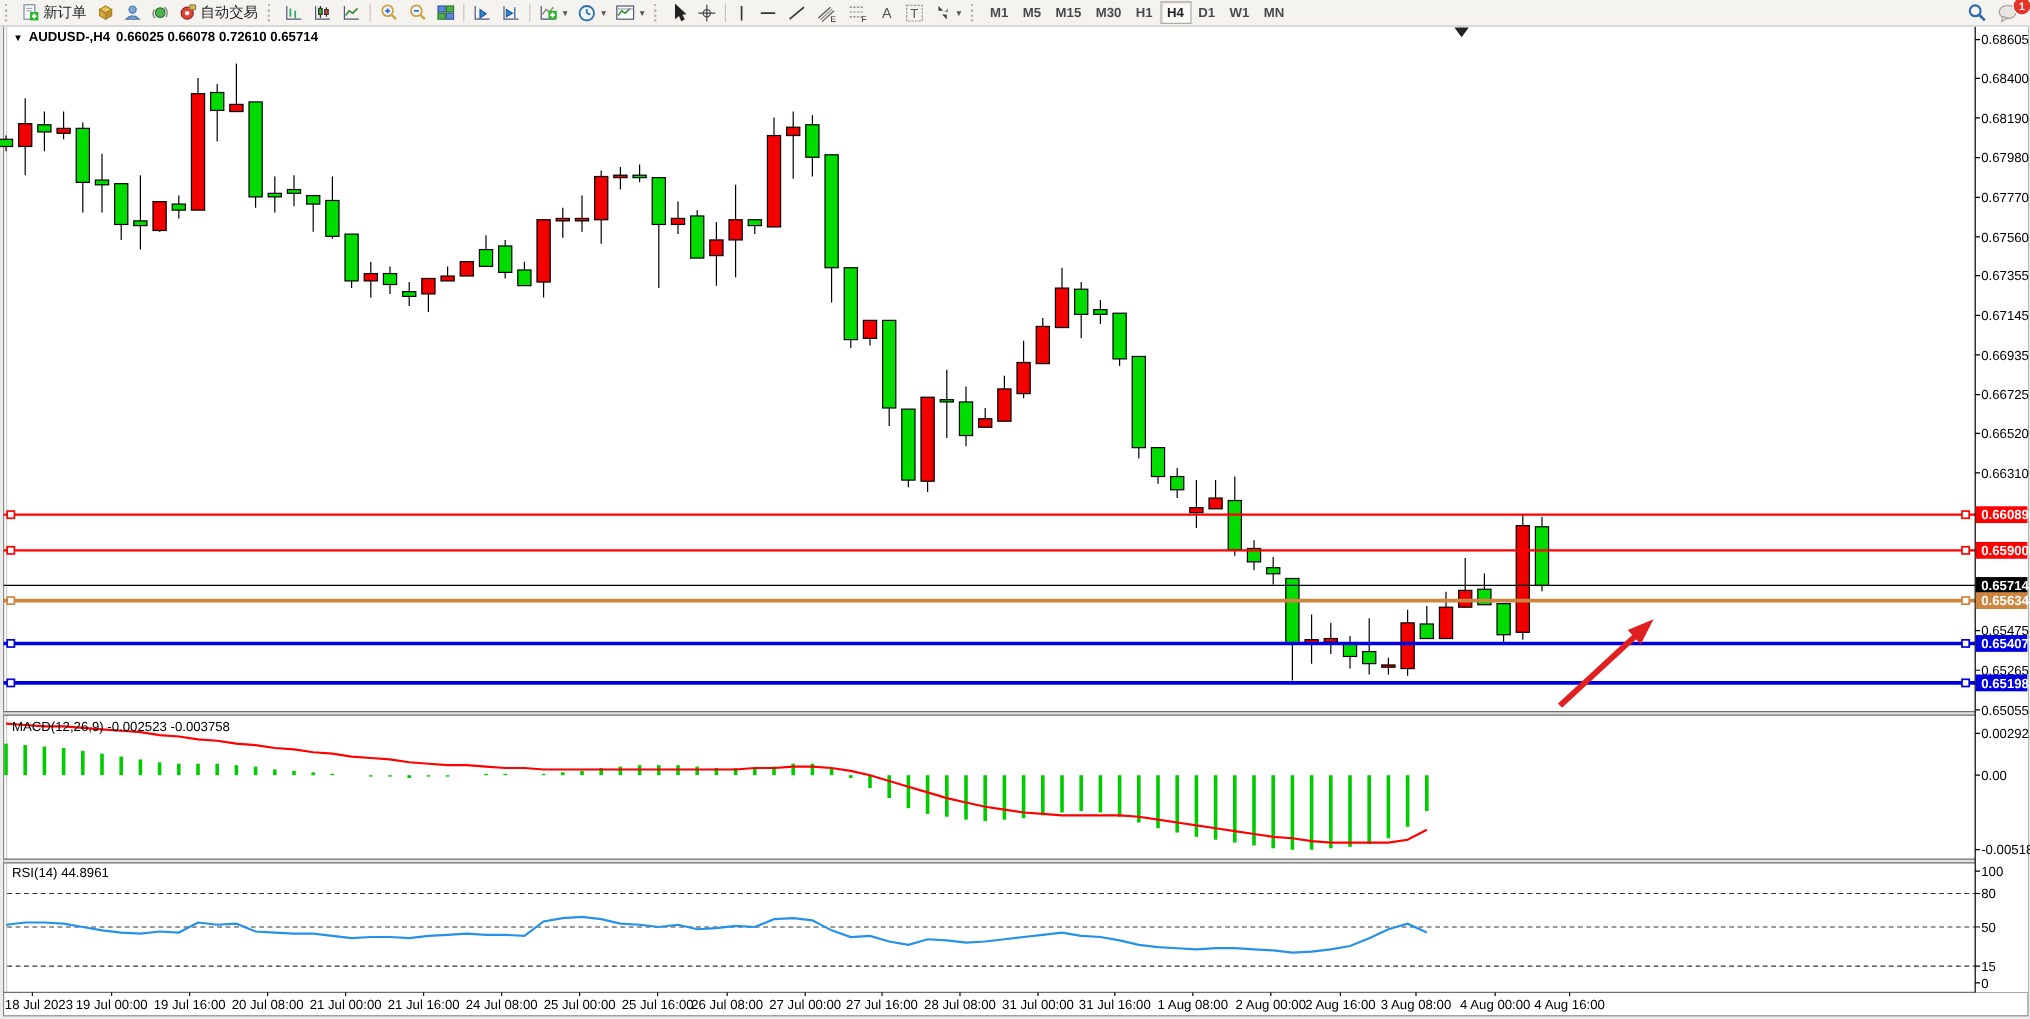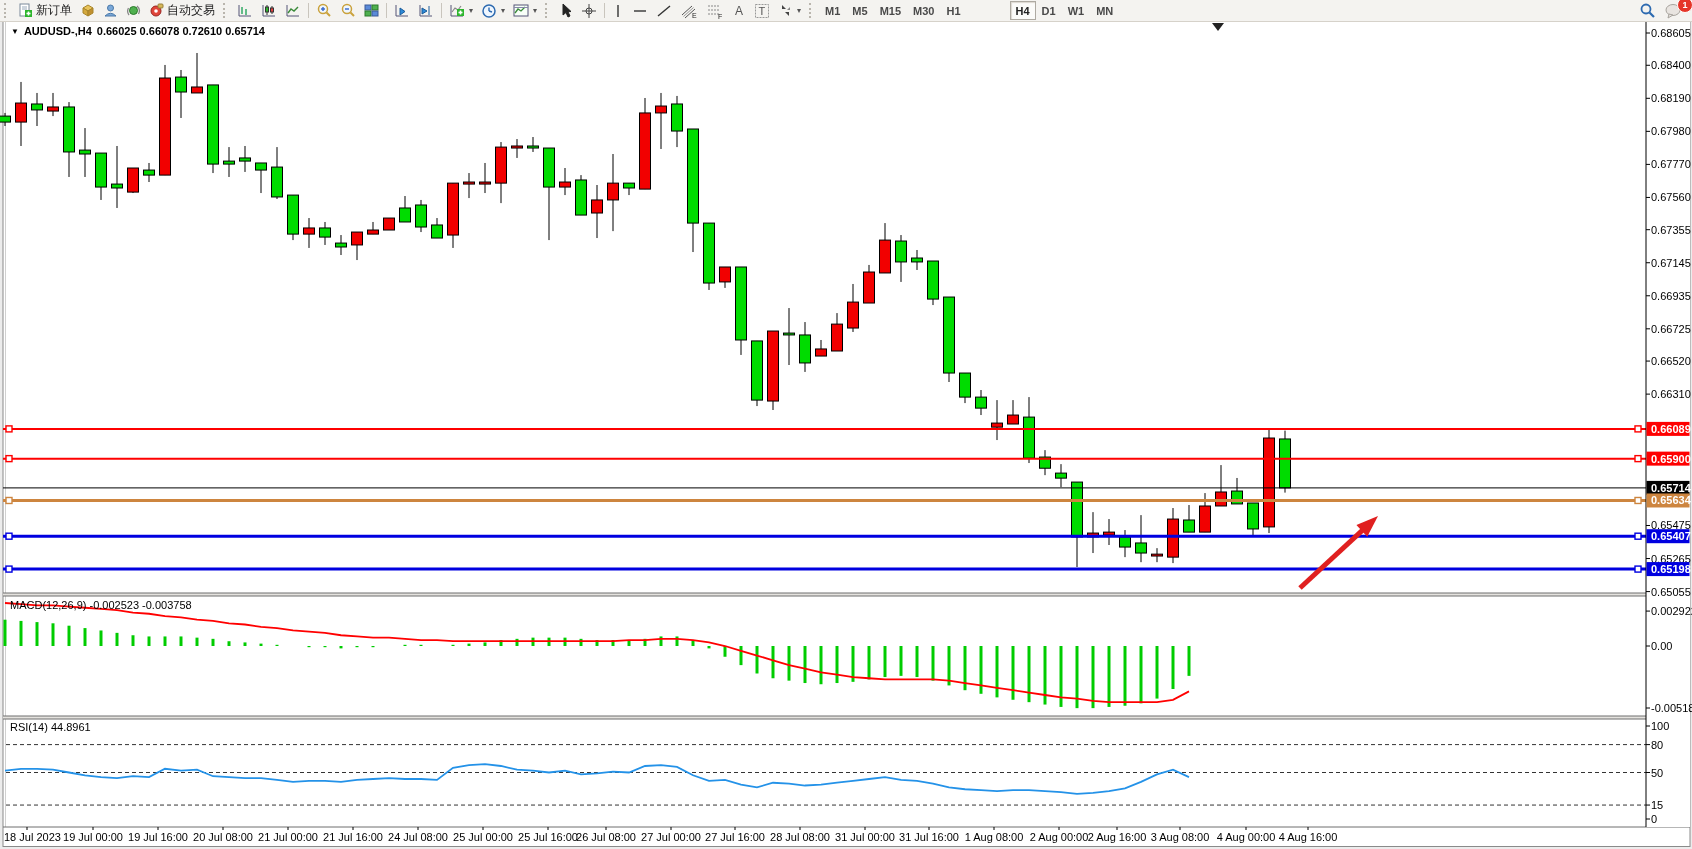--- a/index.html
+++ b/index.html
@@ -5,21 +5,21 @@
   html,body{margin:0;padding:0;}
   body{width:1692px;height:849px;overflow:hidden;background:#ececec;font-family:"Liberation Sans",sans-serif;position:relative;}
   
   .toolbar{position:absolute;top:0;left:0;width:1692px;height:21px;background:#f4f3f0;border-bottom:1px solid #d6d2ca;display:flex;align-items:center;z-index:10;font-size:11px;color:#333;}
   .tb-btn{height:19px;display:flex;align-items:center;gap:3px;padding:0 4px;cursor:default;white-space:nowrap;}
   .tb-label{font-size:12px;color:#222;}
   .sep{width:1px;height:15px;background:#c9c5bd;margin:0 3px;}
   .grip{width:4px;height:15px;border-left:2px dotted #b9b5ad;margin:0 4px;}
   .dd{font-size:8px;color:#555;margin-left:1px;}
   .tf-btn{height:17px;padding:0 5px;display:flex;align-items:center;font-size:11px;font-weight:700;color:#4a4a4a;border:1px solid transparent;}
-  .tf-btn.active{background:#fbfbf9;border:1px solid #aeaaa2;box-shadow:inset 1px 1px 1px #dcd8d0;color:#222;margin-left:43px;}
+  .tf-btn.active{background:#fbfbf9;border:1px solid #aeaaa2;box-shadow:inset 1px 1px 1px #dcd8d0;color:#222;}
   .tb-right{margin-left:auto;display:flex;align-items:center;margin-right:6px;position:relative;}
   .badge{position:absolute;top:-4px;right:-7px;width:14px;height:14px;border-radius:50%;background:#e53528;color:#fff;font-size:9px;font-weight:700;display:flex;align-items:center;justify-content:center;border:1px solid #fff;}
   .icon{display:inline-flex;align-items:center;justify-content:center;}
   
   .caption{position:absolute;left:11px;top:25px;z-index:6;font-size:11px;font-weight:700;color:#000;display:flex;align-items:center;gap:5px;}
   .caption .tri{font-size:8px;color:#000;}
   svg text{font-family:"Liberation Sans",sans-serif;}
 </style>
 </head>
 <body>

